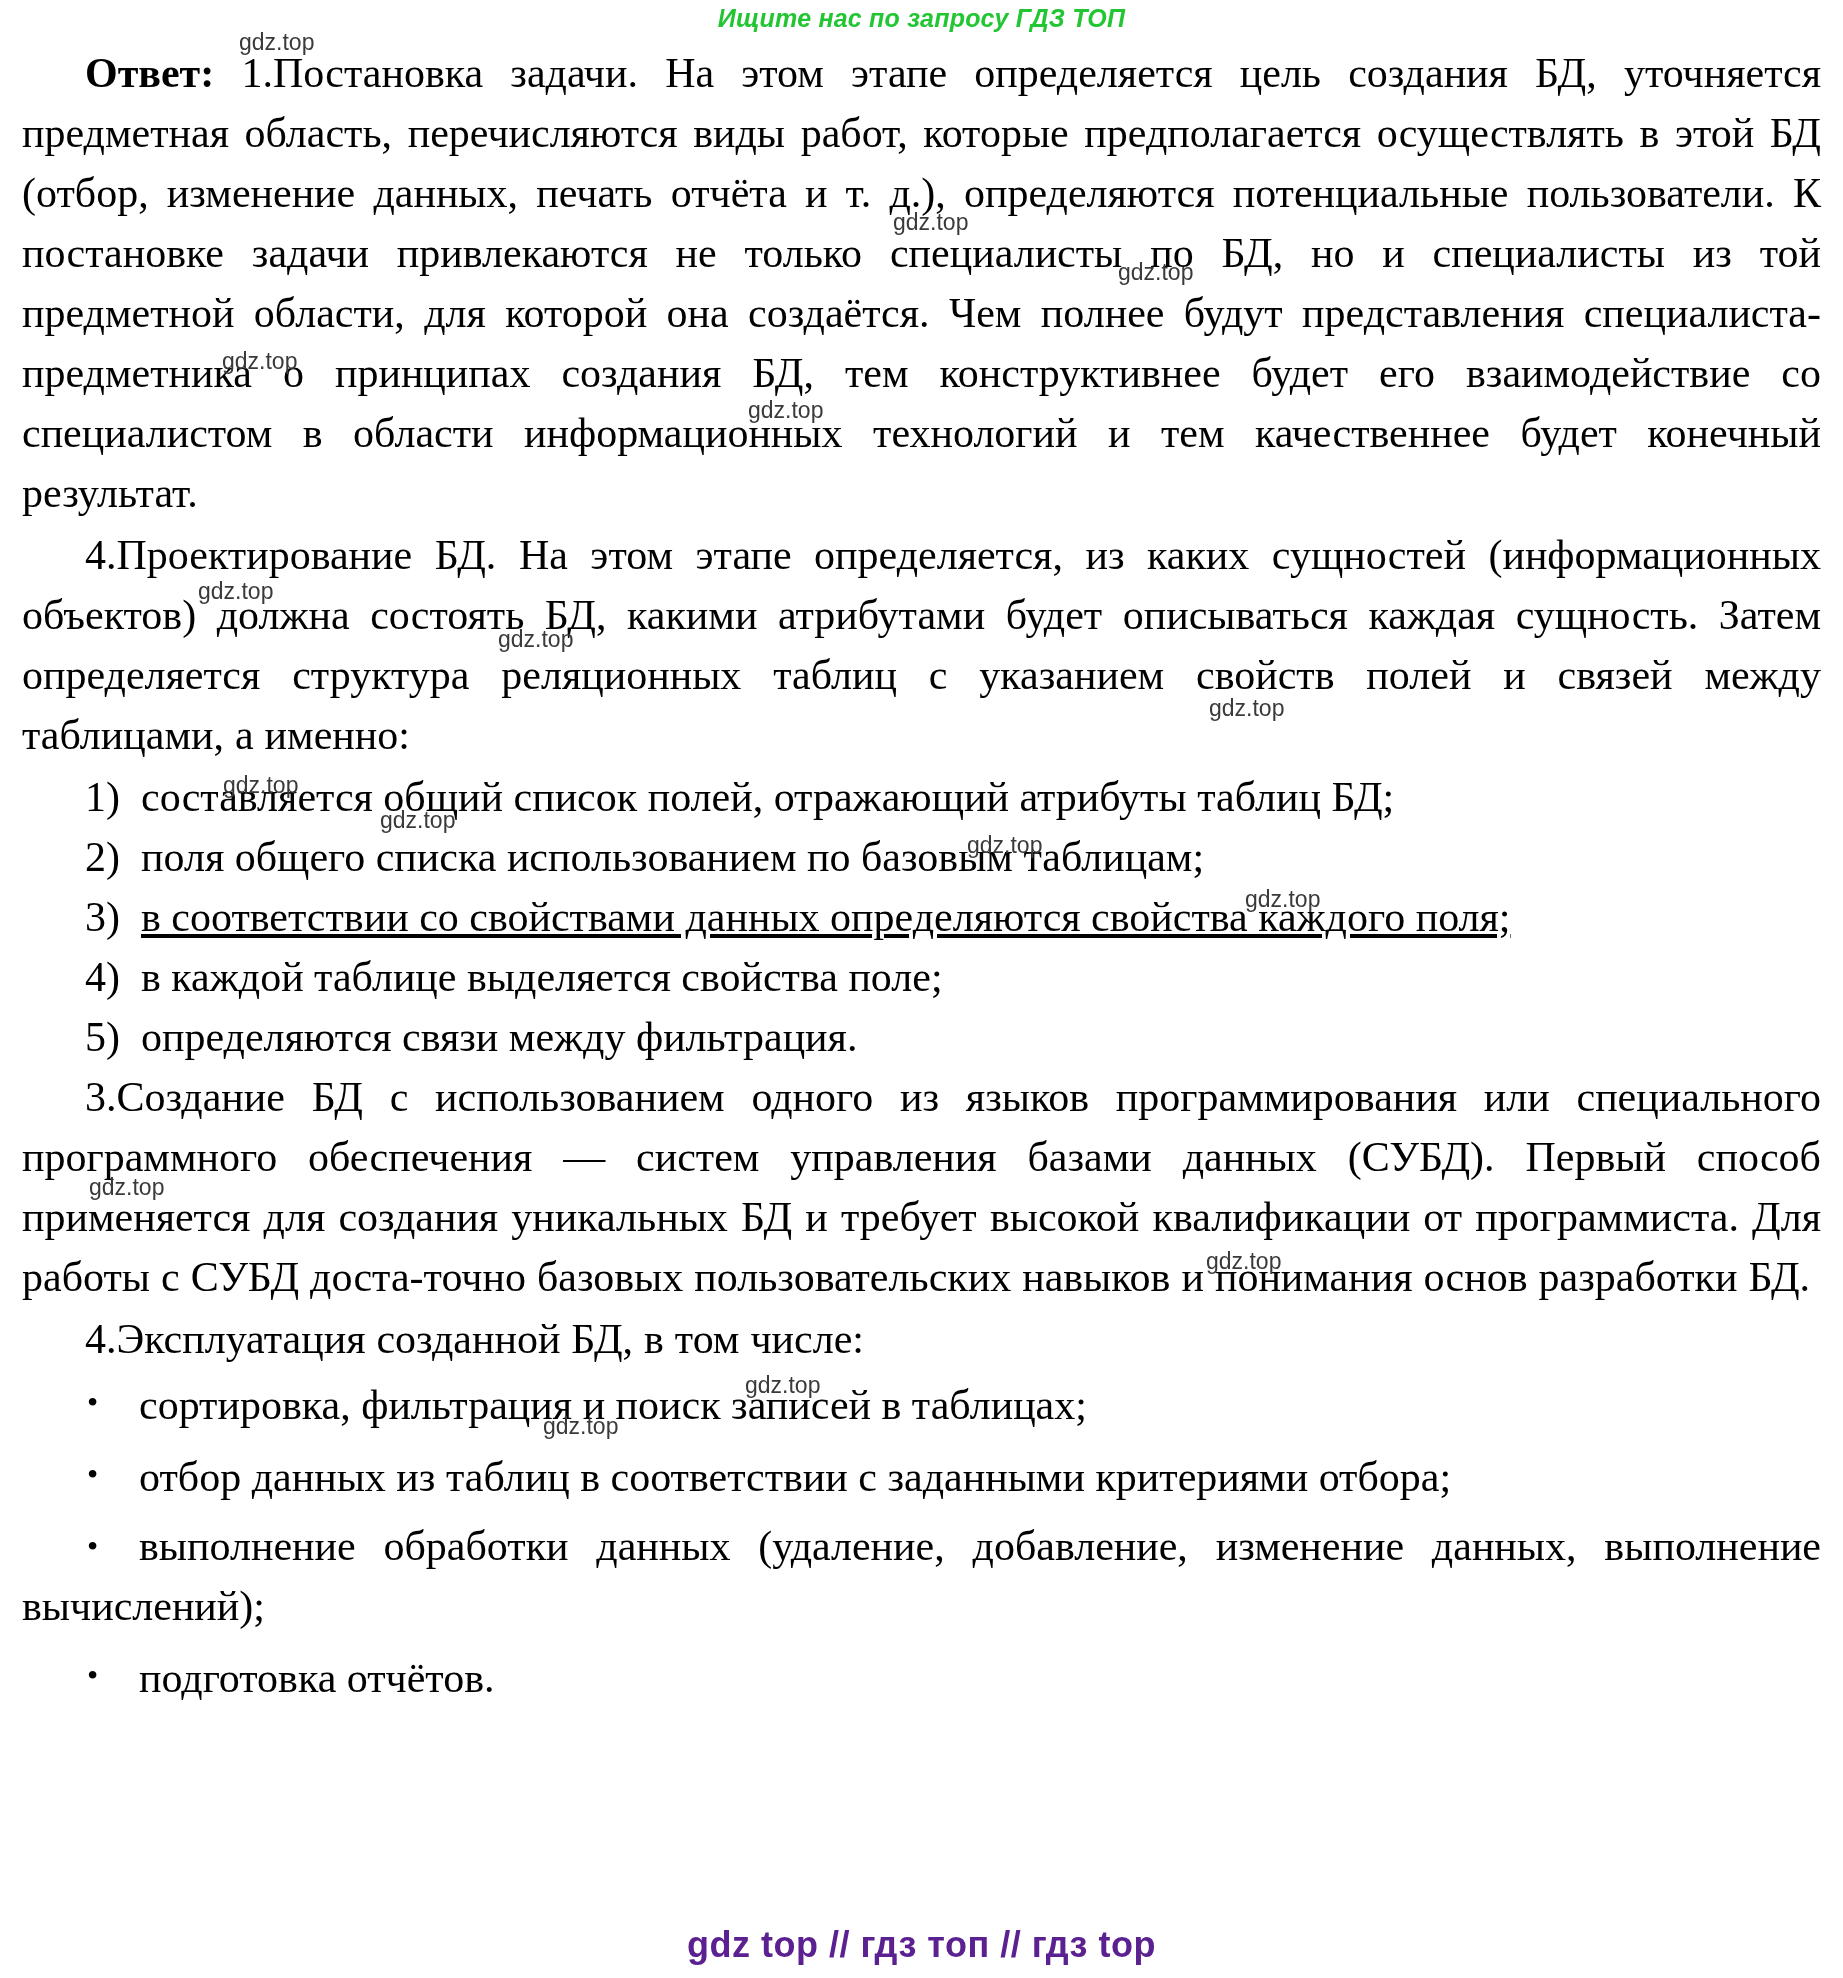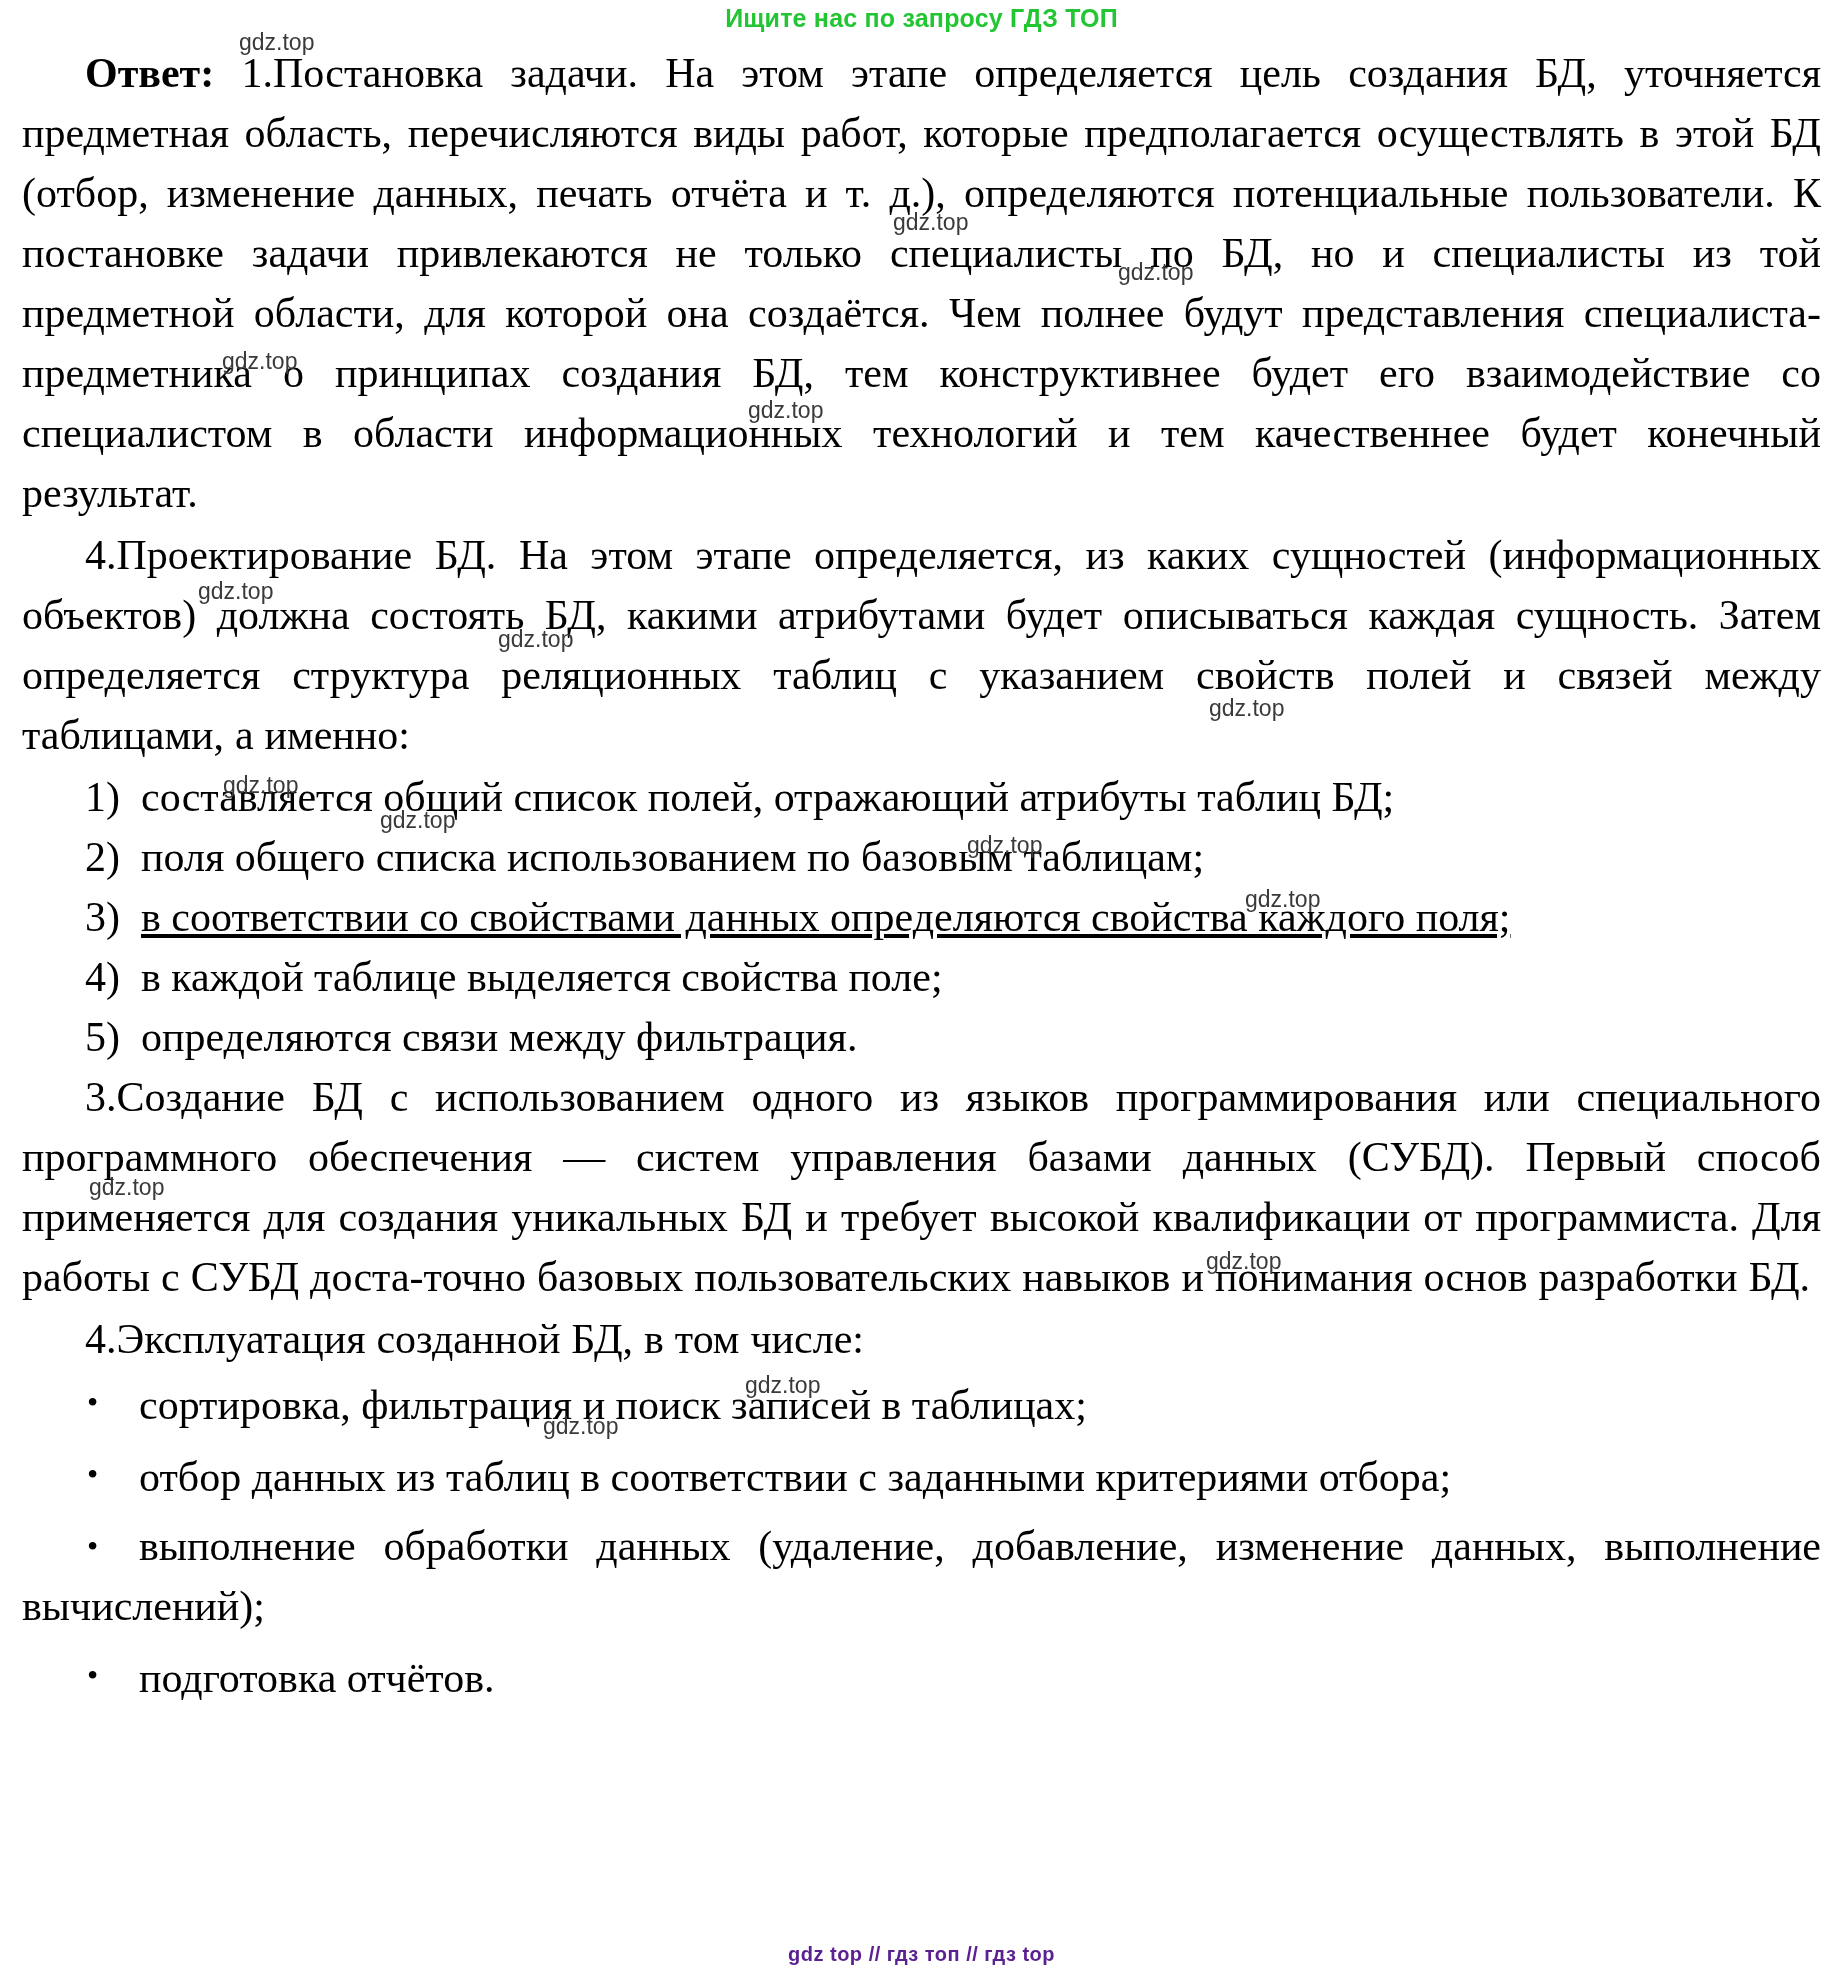--- a/index.html
+++ b/index.html
@@ -24,20 +24,21 @@
     left: 0;
     width: 1843px;
     text-align: center;
     font-family: "Liberation Sans", "DejaVu Sans", sans-serif;
     font-size: 25px;
     font-weight: 700;
     color: #22c532;
     letter-spacing: 0.2px;
     line-height: 32px;
     padding-top: 1.9px;
+    font-style: italic;
   }
 
   
   .doc {
     position: absolute;
     top: 43px;
     left: 22px;
     width: 1799px;
   }
 
@@ -139,21 +140,21 @@
   }
 
   
   .footer {
     position: absolute;
     left: 0;
     bottom: 13px;
     width: 1843px;
     text-align: center;
     font-family: "Liberation Sans", "DejaVu Sans", sans-serif;
-    font-size: 20px;
+    font-size: 36px;
     font-weight: 700;
     color: #5b2191;
     letter-spacing: 0.5px;
   }
 </style>
 </head>
 <body>
 
 <div class="promo-banner">Ищите нас по запросу ГДЗ ТОП</div>
 

